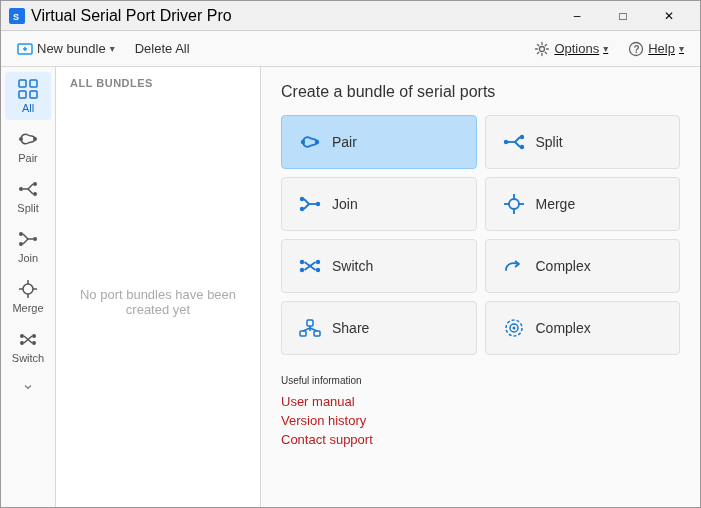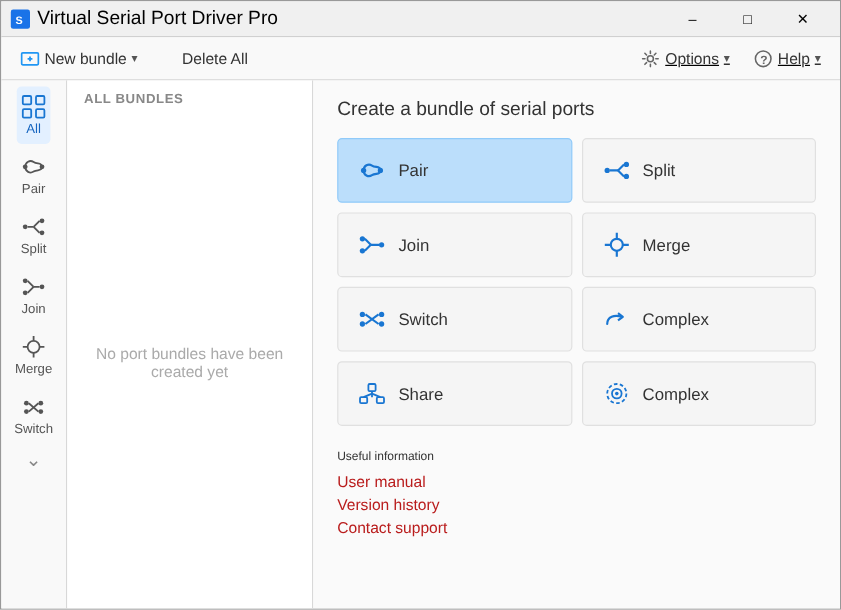--- a/index.html
+++ b/index.html
@@ -57,21 +57,21 @@
     }
 
     
     .menu-bar {
       height: 36px;
       background: #f9f9f9;
       display: flex;
       align-items: center;
       padding: 0 8px;
       border-bottom: 1px solid #d8d8d8;
-      gap: 21px;
+      gap: 4px;
     }
     .menu-btn {
       display: flex;
       align-items: center;
       gap: 4px;
       padding: 4px 8px;
       border: none;
       background: transparent;
       cursor: pointer;
       border-radius: 3px;
@@ -93,21 +93,21 @@
     .sidebar {
       width: 55px;
       background: #f9f9f9;
       border-right: 1px solid #d8d8d8;
       display: flex;
       flex-direction: column;
       align-items: center;
       padding-top: 4px;
     }
     .sidebar-btn {
-      width: 28px;
+      width: 46px;
       display: flex;
       flex-direction: column;
       align-items: center;
       padding: 6px 4px;
       border: none;
       background: transparent;
       cursor: pointer;
       border-radius: 4px;
       margin: 1px 16px;
       color: #555;

